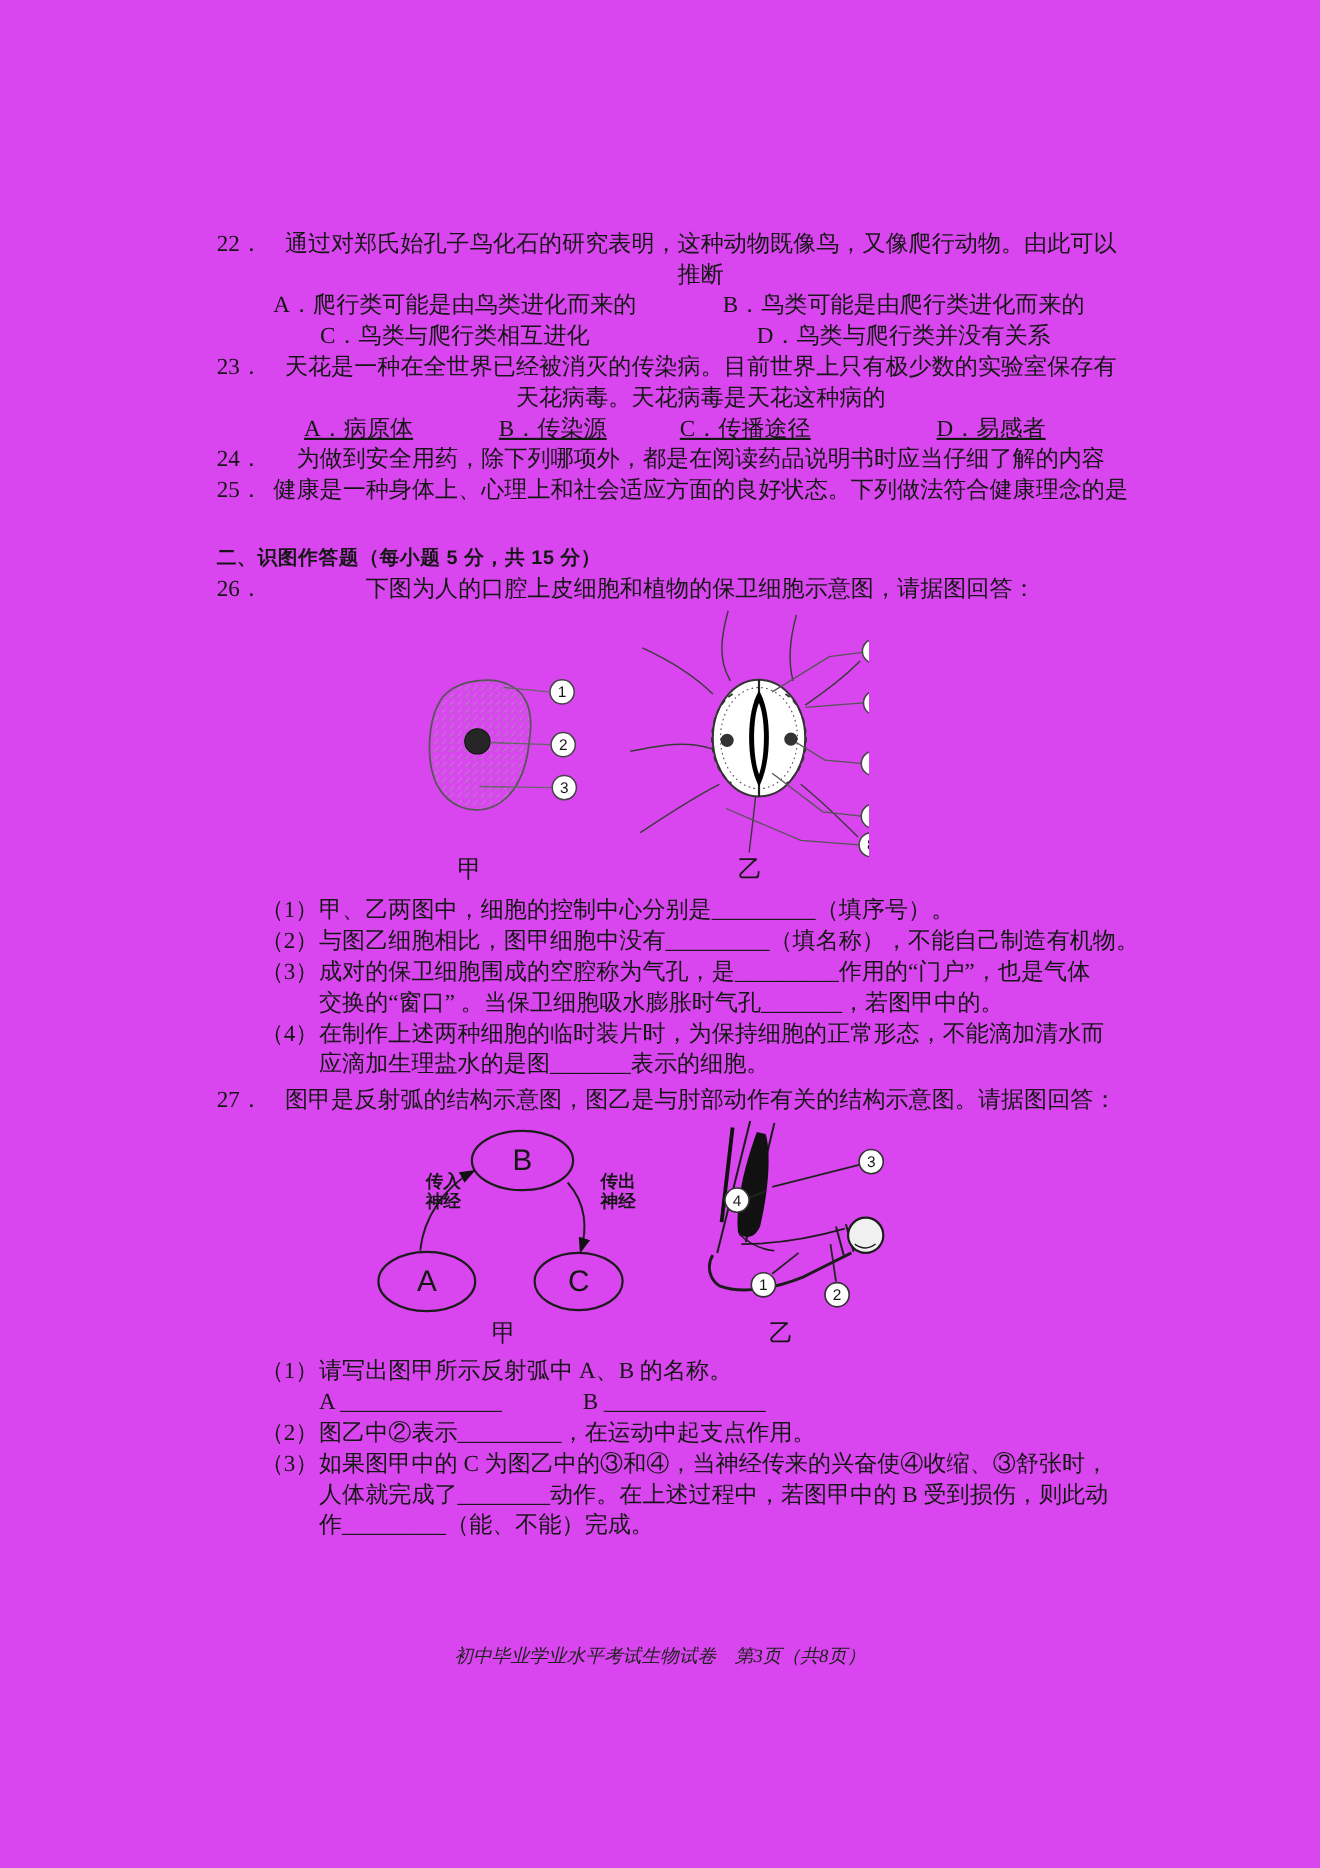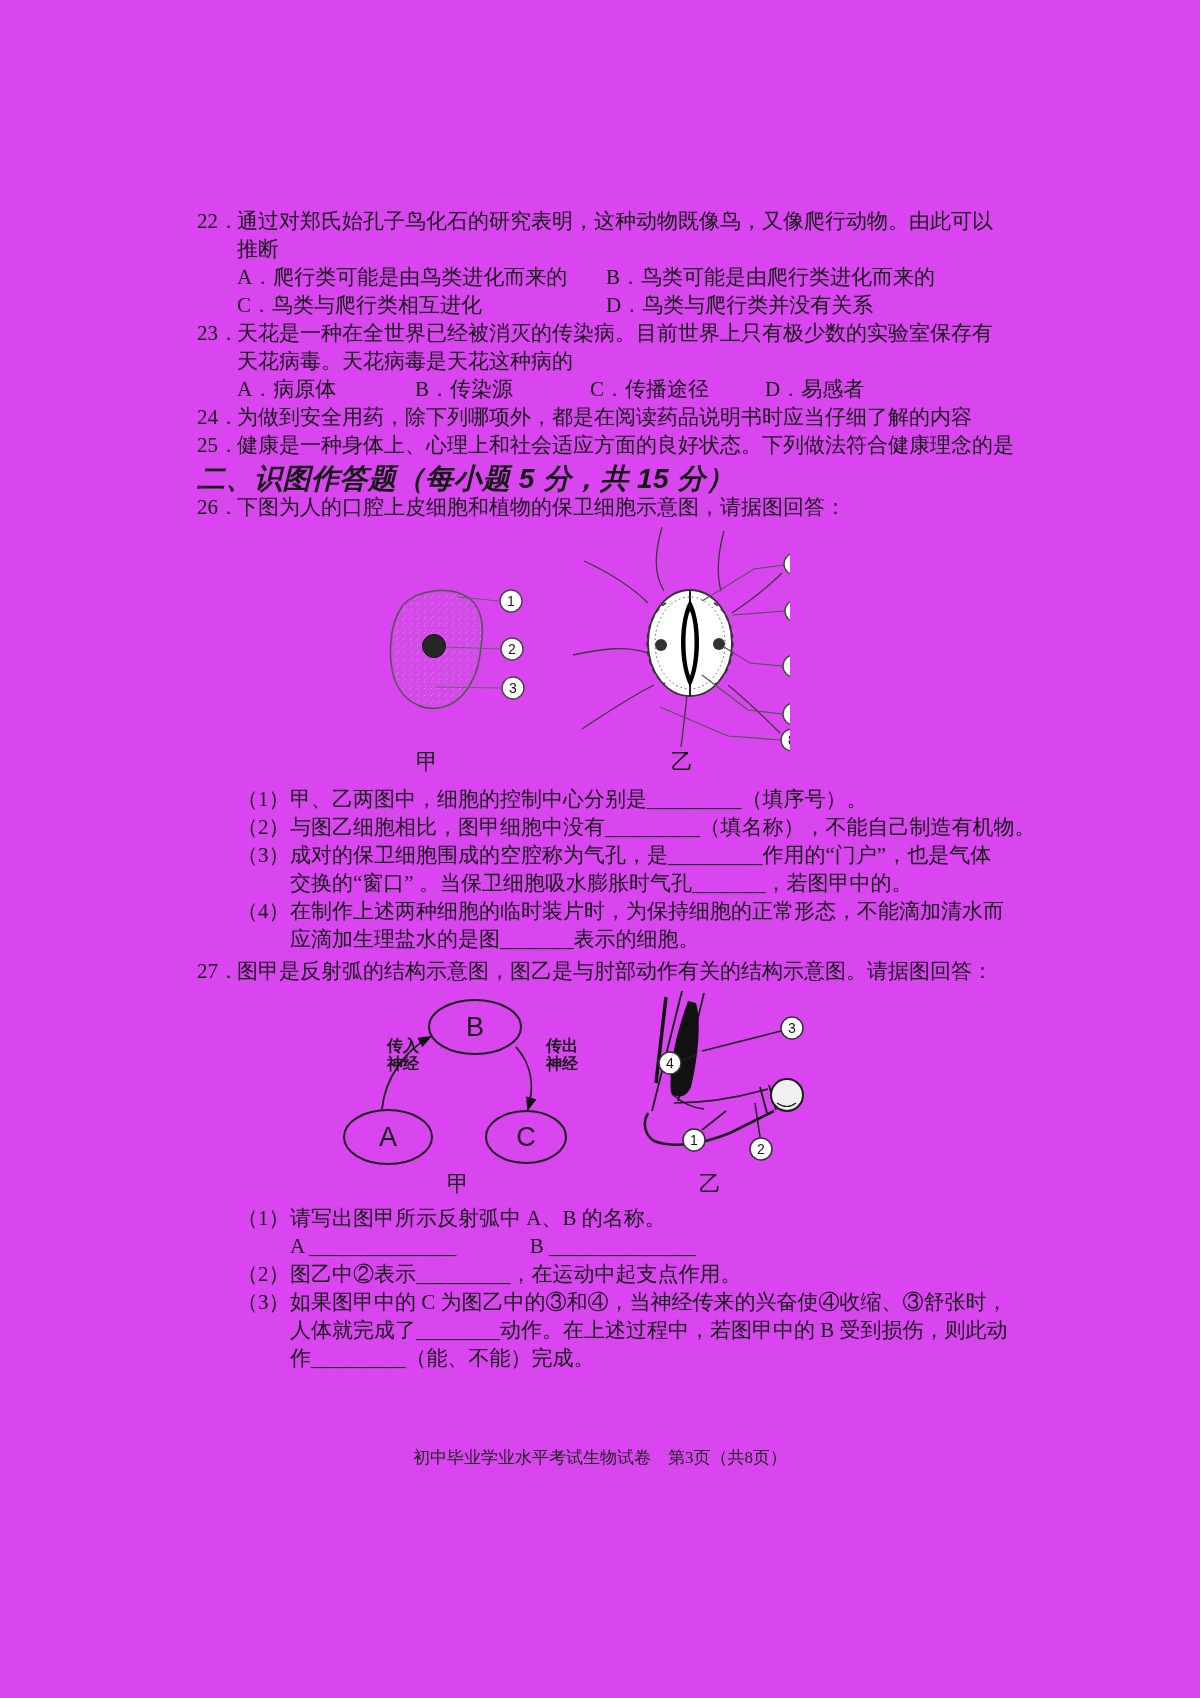--- a/index.html
+++ b/index.html
@@ -2,32 +2,32 @@
 <html><head>
 <meta charset="utf-8">
 <style>
   html,body{margin:0;padding:0;background:#e8e8e8;}
   .page{position:relative;width:1200px;height:1698px;background:#d946ef;color:#161616;
         font-family:"Liberation Serif","DejaVu Serif",serif;overflow:hidden;margin:0 auto;}
   .content{position:absolute;left:197px;top:207px;width:850px;font-size:21px;line-height:28px;}
   .line{white-space:pre;}
   .q{display:flex;}
   .qnum{width:40px;flex:none;}
-  .qbody{width:800px;}
+  .qbody{width:800px;text-align:center;}
   .opts2{display:grid;grid-template-columns:353px 1fr;gap:16px;}
-  .opts4{display:grid;grid-template-columns:178px 175px 175px 1fr;}
+  .opts4{display:grid;grid-template-columns:178px 175px 175px 1fr;text-decoration:underline;}
   .opt{white-space:pre;}
-  .sec-title{margin-top:6px;font-family:"Liberation Sans","DejaVu Sans",sans-serif;
-             font-weight:700;font-size:28px;letter-spacing:.5px;font-style:italic;}
+  .sec-title{margin-top:34px;font-family:"Liberation Sans","DejaVu Sans",sans-serif;
+             font-weight:700;font-size:18px;letter-spacing:.5px;}
   .subs{margin-left:40px;}
   .sub{display:flex;}
   .submark{width:53px;flex:none;}
   .fig{display:block;margin:6px 0 8px 133px;}
-  .footer{position:absolute;top:1446px;left:0;width:1200px;text-align:center;
-          font-size:17px;color:#222;}
+  .footer{position:absolute;top:1494px;left:0;width:1200px;text-align:center;
+          font-size:17px;color:#222;font-style:italic;}
   svg text{fill:#161616;}
   .cap{font-size:22px;}
   .lblnum{font-size:14px;font-family:"Liberation Sans","DejaVu Sans",sans-serif;}
   .node{font-size:27px;font-family:"Liberation Sans","DejaVu Sans",sans-serif;}
   .nerve{font-size:16px;font-weight:600;}
 </style>
 </head>
 <body>
 
 <div class="page">

